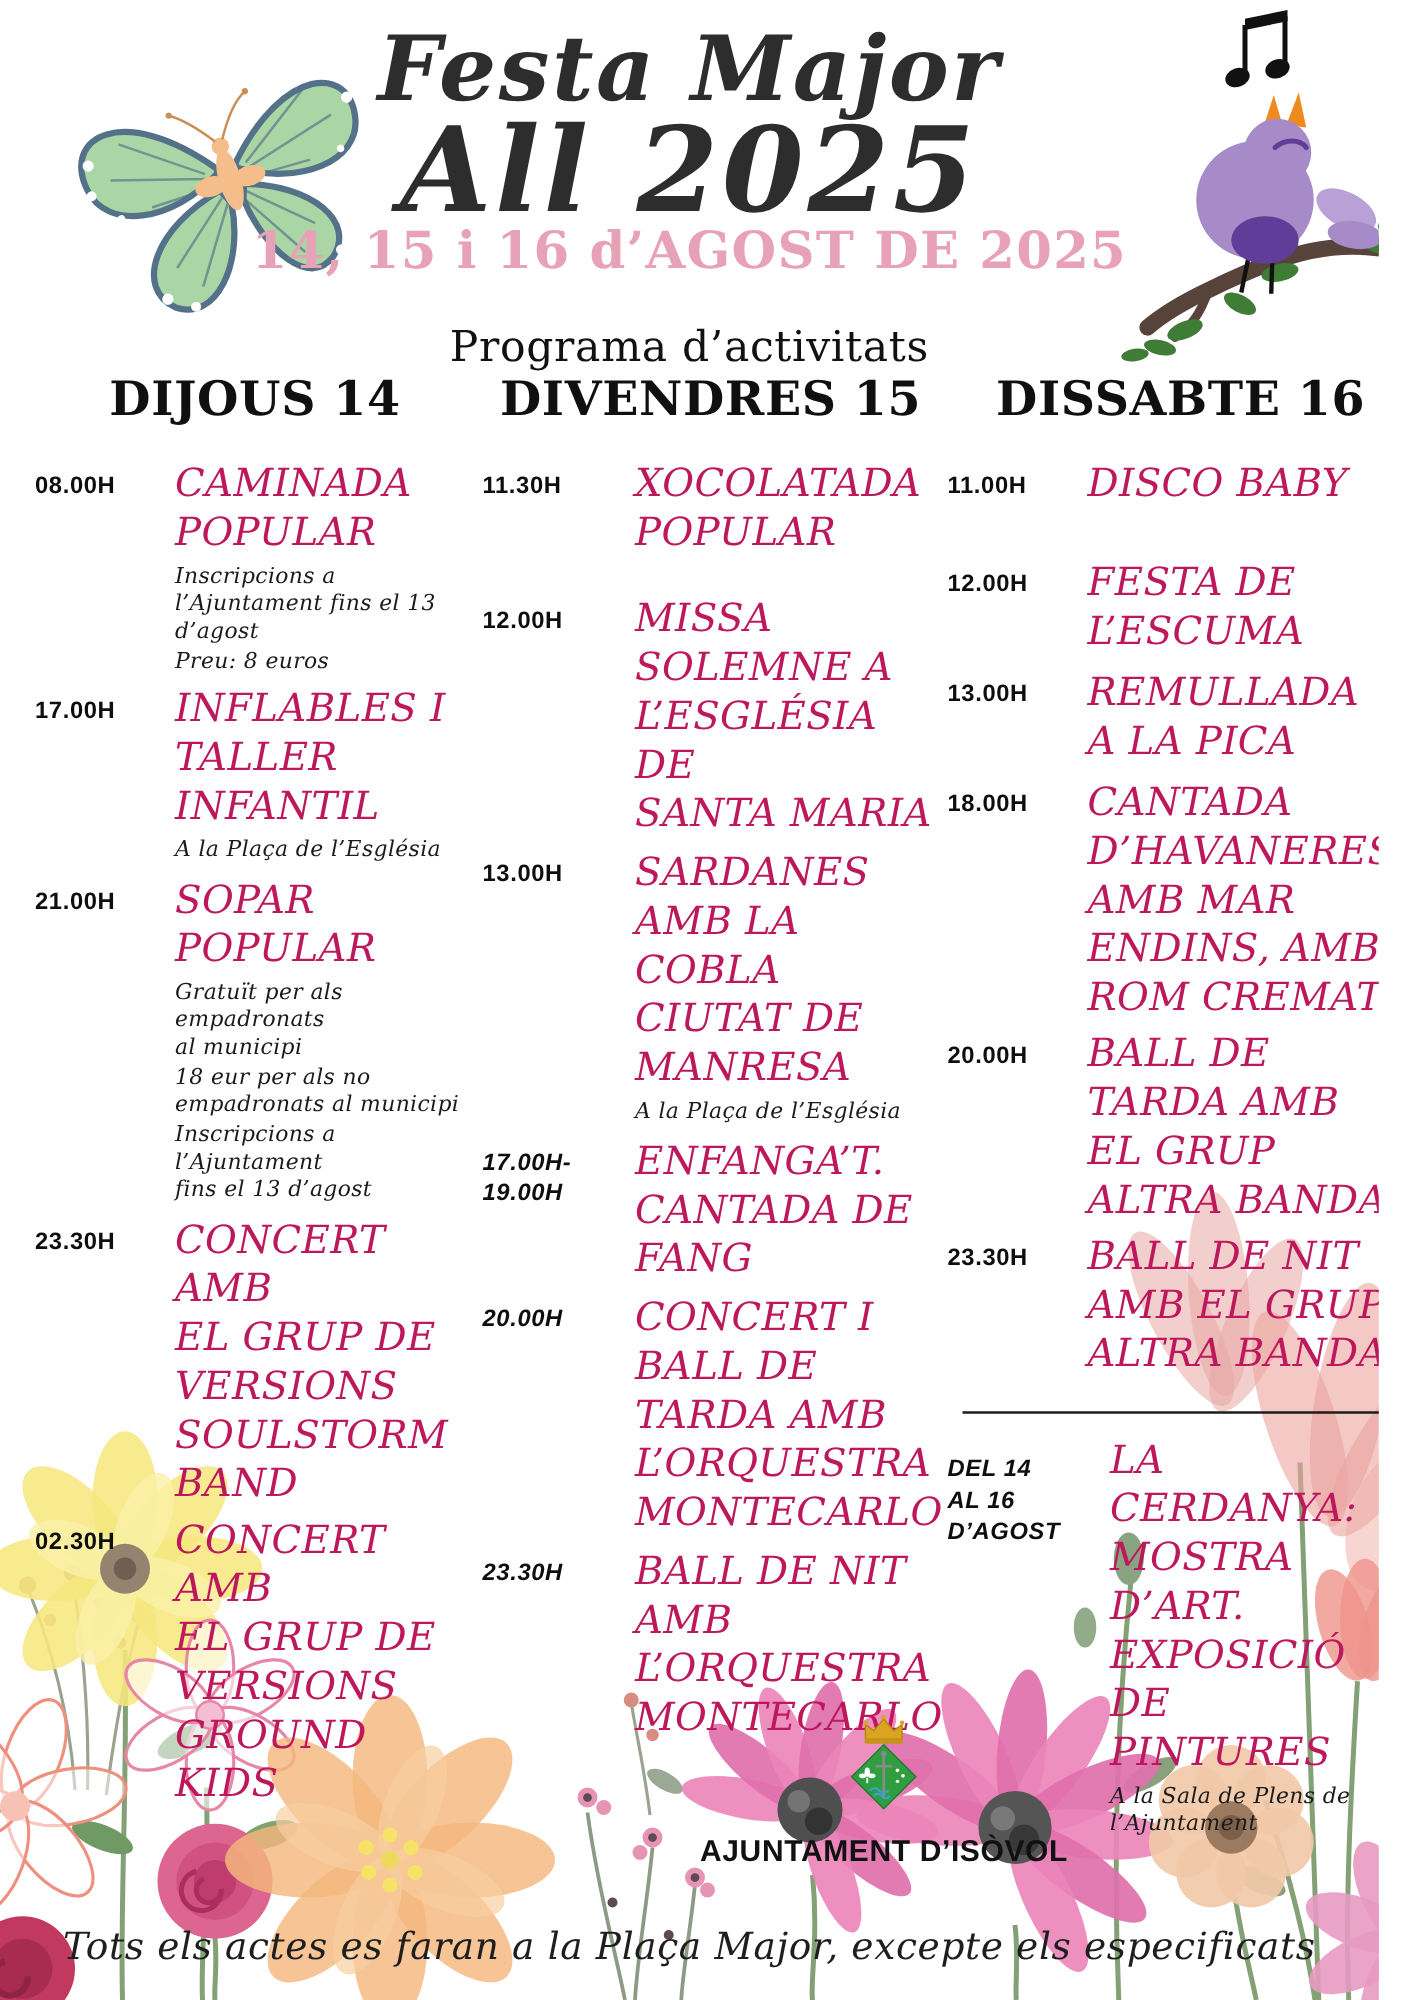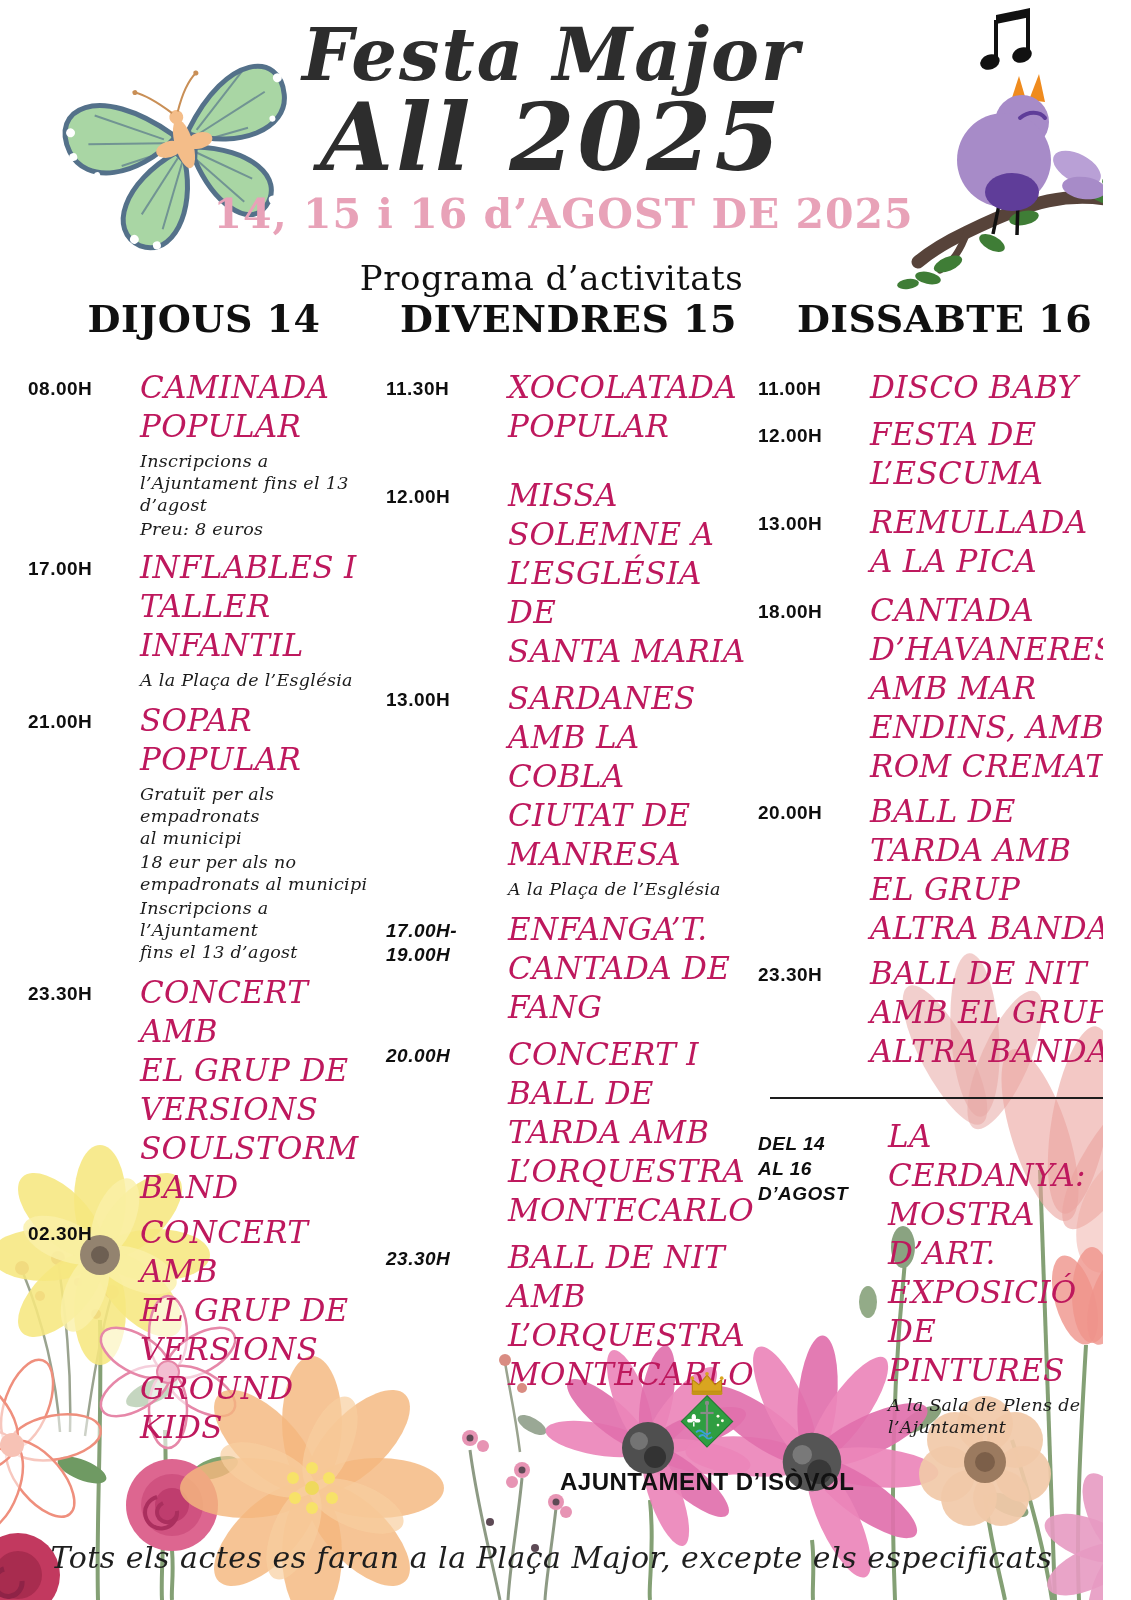--- a/index.html
+++ b/index.html
@@ -6,22 +6,22 @@
   .page{position:relative;width:1103px;height:1600px;background:#ffffff;overflow:hidden;
         font-family:"DejaVu Serif","Liberation Serif",serif;color:#151515;}
   .layer-deco{position:absolute;left:0;top:0;z-index:0;pointer-events:none;}
   .layer-mid{position:absolute;z-index:1;pointer-events:none;}
   .z2{z-index:2;}
 
   .title1{position:absolute;top:12px;left:0;width:100%;text-align:center;
           font-style:italic;font-weight:600;font-size:72px;letter-spacing:2px;color:#2d2d2d;}
   .title2{position:absolute;top:82px;left:0;width:100%;text-align:center;
           font-style:italic;font-weight:600;font-size:94px;letter-spacing:3px;color:#2d2d2d;}
-  .dates{position:absolute;top:190px;left:0;width:100%;text-align:center;
-         font-weight:bold;font-size:41px;letter-spacing:1px;color:#e8a2b8;margin-left:12px;}
+  .dates{position:absolute;top:176px;left:0;width:100%;text-align:center;
+         font-weight:bold;font-size:41px;letter-spacing:1px;color:#e8a2b8;}
   .prog{position:absolute;top:258px;left:0;width:100%;text-align:center;
         font-weight:normal;font-size:34px;letter-spacing:0.5px;color:#111;}
 
   .cols{position:absolute;top:296px;left:0;width:1131px;height:1200px;}
   .col{position:absolute;top:0;}
   .col1{left:28px;width:352px;}
   .col2{left:386px;width:365px;}
   .col3{left:758px;width:373px;}
   .day{font-weight:bold;font-size:38px;line-height:46px;letter-spacing:0.5px;
        text-align:center;margin-bottom:26px;color:#101010;}
@@ -31,21 +31,21 @@
         font-weight:bold;font-size:19px;line-height:24px;letter-spacing:0.5px;
         padding-top:9px;color:#0e0e0e;white-space:pre-line;}
   .col2 .time{flex-basis:122px;}
   .t-italic{font-style:italic;}
   .ebody{flex:1;}
   .etitle{font-style:italic;font-size:31px;line-height:39px;letter-spacing:0.3px;
           white-space:pre-line;color:#be185d;}
   .enotes{margin-top:4px;}
   .enote{font-style:italic;font-size:17.5px;line-height:22px;letter-spacing:0.3px;
          margin-bottom:2px;white-space:pre-line;color:#1b1b1b;}
-  .mb6{margin-bottom:6px;} .mb10{margin-bottom:10px;} .mb22{margin-bottom:8px;}
+  .mb6{margin-bottom:6px;} .mb10{margin-bottom:10px;} .mb22{margin-bottom:40px;}
   .mb30{margin-bottom:30px;}
   .divider{border:none;border-top:2px solid #1d1d1d;margin:26px 0 18px 12px;width:361px;}
   .extra .time{flex-basis:112px;font-style:italic;padding-right:18px;padding-top:14px;
                line-height:25px;}
 
   .gov{position:absolute;left:560px;top:1360px;display:flex;align-items:center;gap:16px;z-index:2;flex-direction:column;}
   .gov-name{font-family:"Liberation Sans","DejaVu Sans",sans-serif;font-weight:bold;
             font-size:24px;letter-spacing:0.5px;color:#111;}
   .footer-note{position:absolute;top:1540px;left:0;width:100%;text-align:center;
                font-style:italic;font-size:30px;letter-spacing:0.5px;color:#1e1e1e;z-index:2;}

